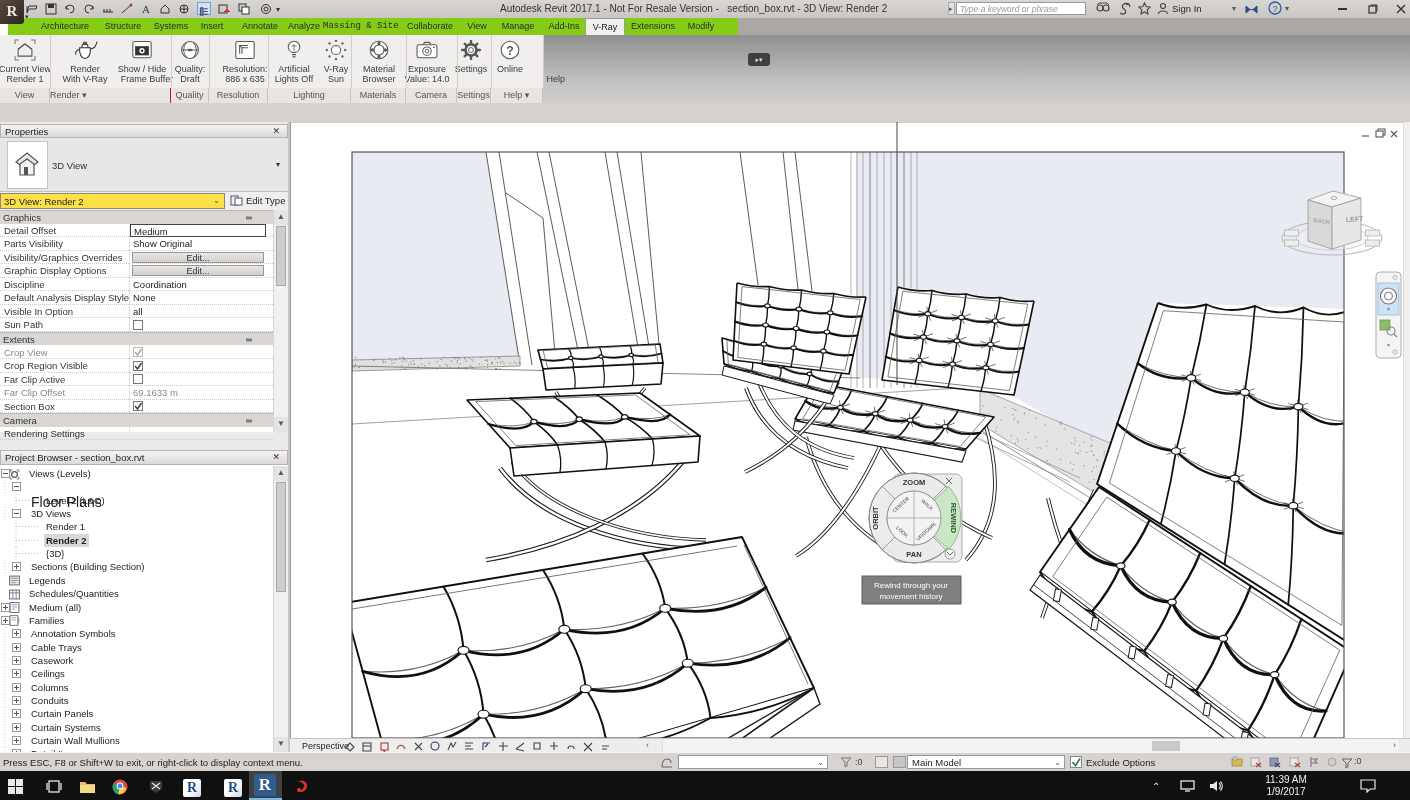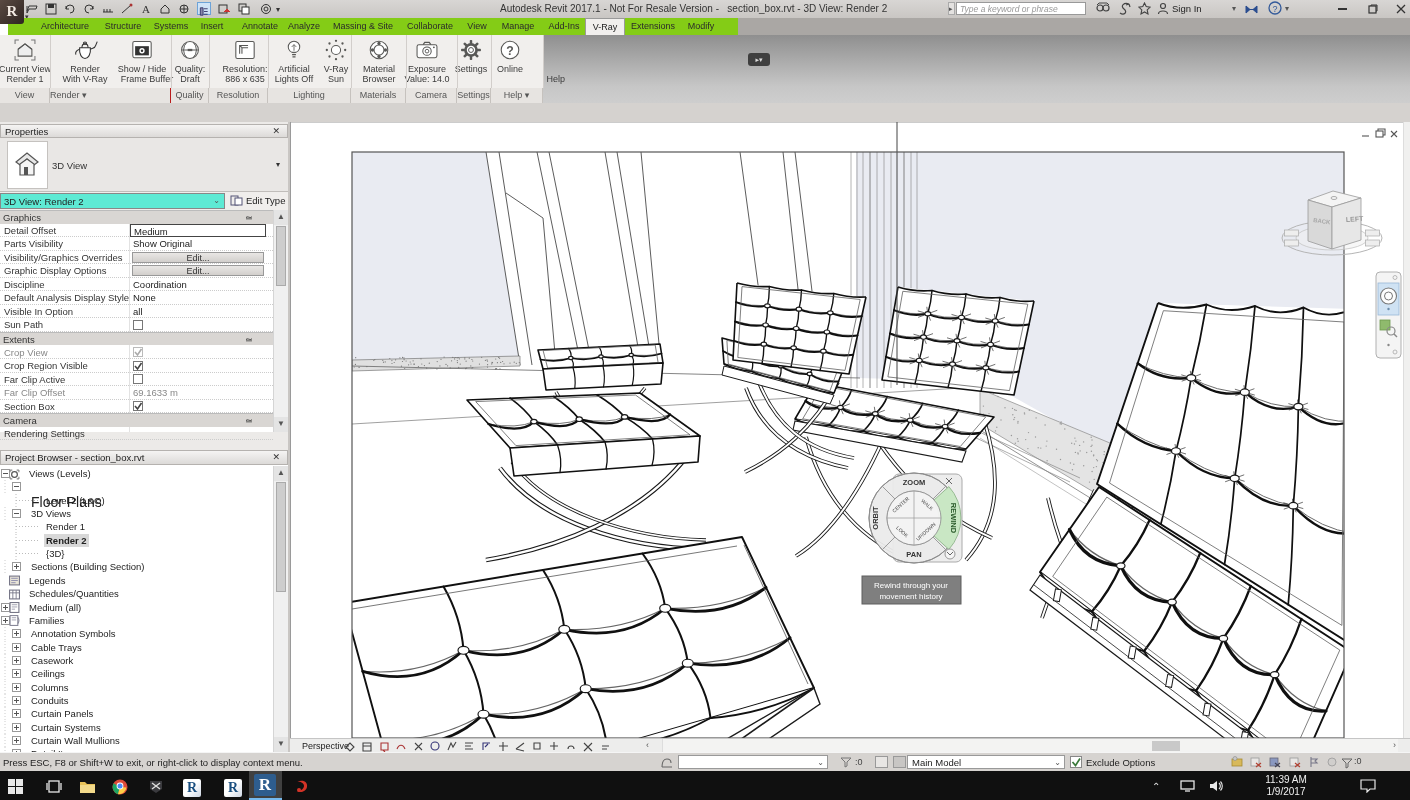--- a/index.html
+++ b/index.html
@@ -102,21 +102,21 @@
 </div>
 
 <div class="abs" style="left:8px;top:18px;width:1410px;height:17px;background:#84cc16">
   <div class="abs" style="left:730px;top:0;width:680px;height:17px;background:#aaa7a4"></div>
   <div style="position:absolute;left:22px;top:0;width:70px;height:17px;text-align:center;font-size:9px;line-height:17px;color:#2b2b2b;">Architecture</div>
     <div style="position:absolute;left:85px;top:0;width:60px;height:17px;text-align:center;font-size:9px;line-height:17px;color:#2b2b2b;">Structure</div>
     <div style="position:absolute;left:136px;top:0;width:54px;height:17px;text-align:center;font-size:9px;line-height:17px;color:#2b2b2b;">Systems</div>
     <div style="position:absolute;left:182px;top:0;width:44px;height:17px;text-align:center;font-size:9px;line-height:17px;color:#2b2b2b;">Insert</div>
     <div style="position:absolute;left:223px;top:0;width:58px;height:17px;text-align:center;font-size:9px;line-height:17px;color:#2b2b2b;">Annotate</div>
     <div style="position:absolute;left:271px;top:0;width:50px;height:17px;text-align:center;font-size:9px;line-height:17px;color:#2b2b2b;">Analyze</div>
-    <div style="position:absolute;left:315px;top:0;width:80px;height:18px;text-align:center;font-size:9px;line-height:17px;color:#2b2b2b;">Massing &amp; Site</div>
+    <div style="position:absolute;left:315px;top:0;width:80px;height:18px;font-size:9px;line-height:17px;color:#2b2b2b;font-family:Liberation Mono, monospace;">Massing &amp; Site</div>
     <div style="position:absolute;left:389px;top:0;width:66px;height:17px;text-align:center;font-size:9px;line-height:17px;color:#2b2b2b;">Collaborate</div>
     <div style="position:absolute;left:450px;top:0;width:38px;height:17px;text-align:center;font-size:9px;line-height:17px;color:#2b2b2b;">View</div>
     <div style="position:absolute;left:486px;top:0;width:48px;height:17px;text-align:center;font-size:9px;line-height:17px;color:#2b2b2b;">Manage</div>
     <div style="position:absolute;left:532px;top:0;width:48px;height:17px;text-align:center;font-size:9px;line-height:17px;color:#2b2b2b;">Add-Ins</div>
     <div style="position:absolute;left:577px;top:0;width:40px;height:17px;text-align:center;font-size:9px;line-height:17px;background:#f1efed;border:1px solid #9a9a9a;border-bottom:none;color:#222;">V-Ray</div>
     <div style="position:absolute;left:615px;top:0;width:60px;height:17px;text-align:center;font-size:9px;line-height:17px;color:#2b2b2b;">Extensions</div>
     <div style="position:absolute;left:671px;top:0;width:44px;height:17px;text-align:center;font-size:9px;line-height:17px;color:#2b2b2b;">Modify</div>
 </div>
 
 <div class="abs" style="left:0;top:35px;width:1410px;height:68px;background:#f1efed;border-bottom:1px solid #bdb9b5">
@@ -262,21 +262,21 @@
     <div class="abs" style="left:7px;top:3px;width:41px;height:48px;background:#fff;border:1px solid #c5c2bf"></div>
     <svg class="abs" style="left:12px;top:12px" width="30" height="30" viewBox="0 0 30 30">
       <polygon points="4,12 15,3 26,12 22,15 15,9 8,15" fill="#e8e8e8" stroke="#555" stroke-width="1.2"></polygon>
       <polygon points="8,14 15,9 22,14 22,25 8,25" fill="#f5f5f5" stroke="#555" stroke-width="1.2"></polygon>
       <rect x="12" y="17" width="4" height="8" fill="#555"></rect>
       </svg>
     <div class="abs" style="left:52px;top:22px;font-size:9.5px;color:#333">3D View</div>
     <div class="abs" style="right:8px;top:22px;font-size:8px;color:#333">▾</div>
   </div>
   <div class="abs" style="left:0;top:70px;width:288px;height:18px;background:#f0eeec">
-    <div class="abs" style="left:0;top:1px;width:225px;height:16px;background:#5eead4;border:1px solid #888;font-size:9.5px;color:#222;padding:2px 0 0 3px">3D View: Render 2
+    <div class="abs" style="left:0;top:1px;width:225px;height:16px;background:#fde047;border:1px solid #888;font-size:9.5px;color:#222;padding:2px 0 0 3px">3D View: Render 2
       <span style="position:absolute;right:4px;top:2px;color:#555;font-size:8px">⌄</span></div>
     <svg class="abs" style="left:230px;top:2px" width="13" height="13" viewBox="0 0 13 13">
         <rect x="1" y="2" width="7" height="9" fill="none" stroke="#557" stroke-width="1"></rect>
         <rect x="5" y="4" width="7" height="7" fill="#fff" stroke="#557" stroke-width="1"></rect>
       </svg>
     <div class="abs" style="left:246px;top:3px;font-size:9.5px;color:#222">Edit Type</div>
   </div>
   <div class="abs" style="left:0;top:88px;width:288px;height:222px;background:#fff">
     <div class="abs" style="left:129px;top:0;width:1px;height:222px;background:#e2e2e2"></div>
     <div class="phdr" style="top:0.0px">Graphics<span style="position:absolute;right:20px;top:0">≃</span></div>

